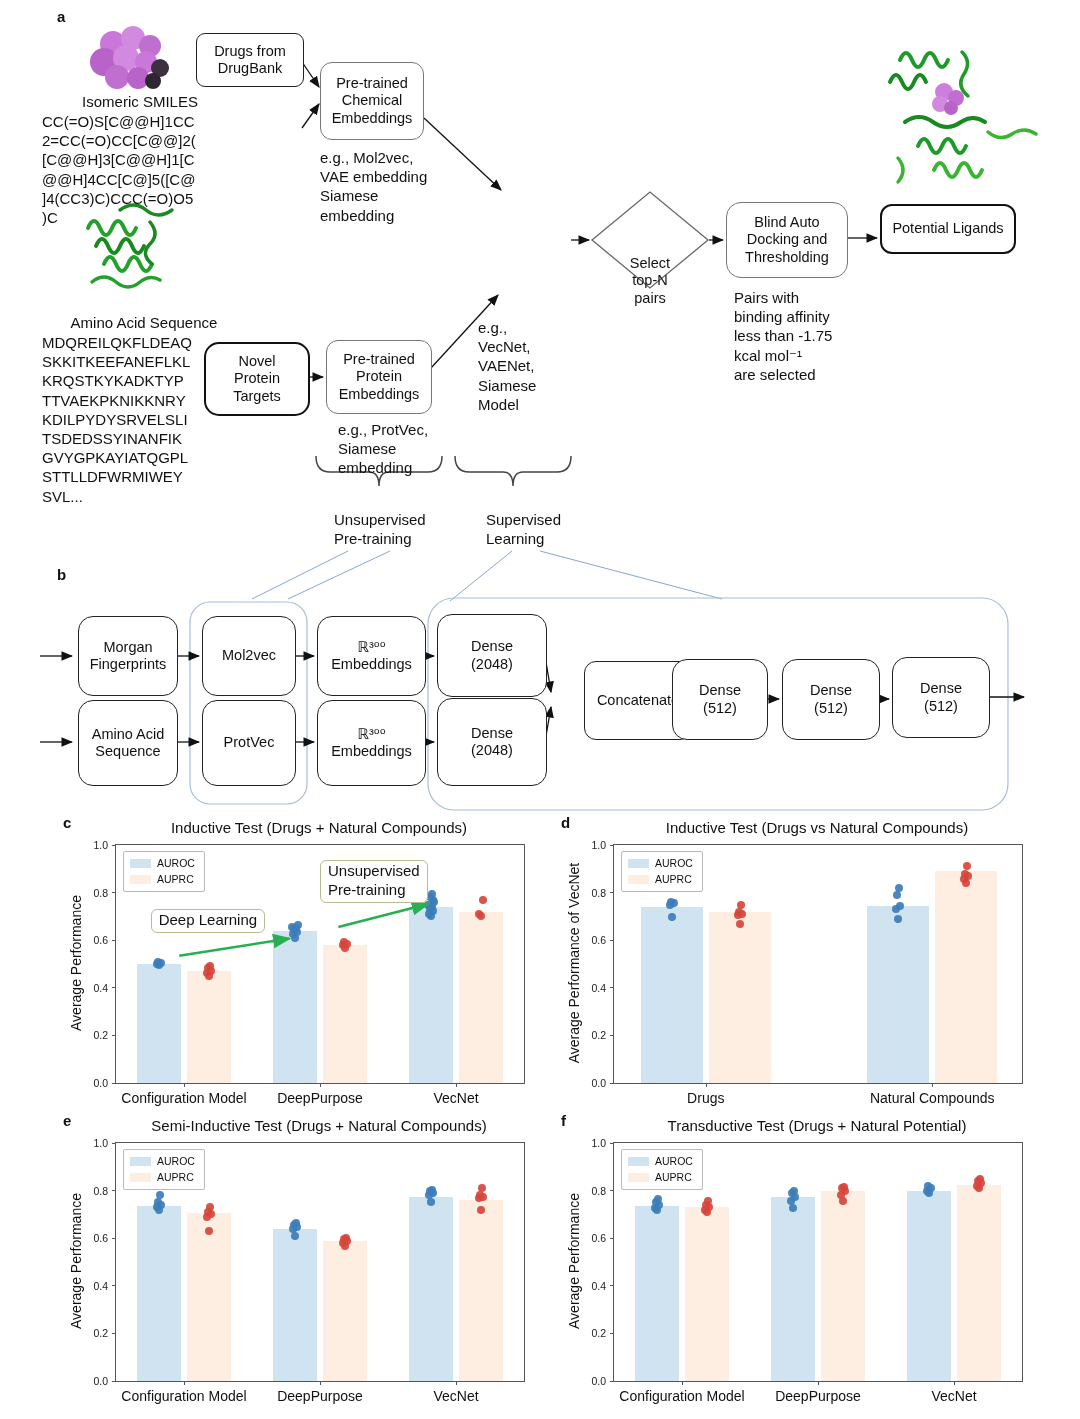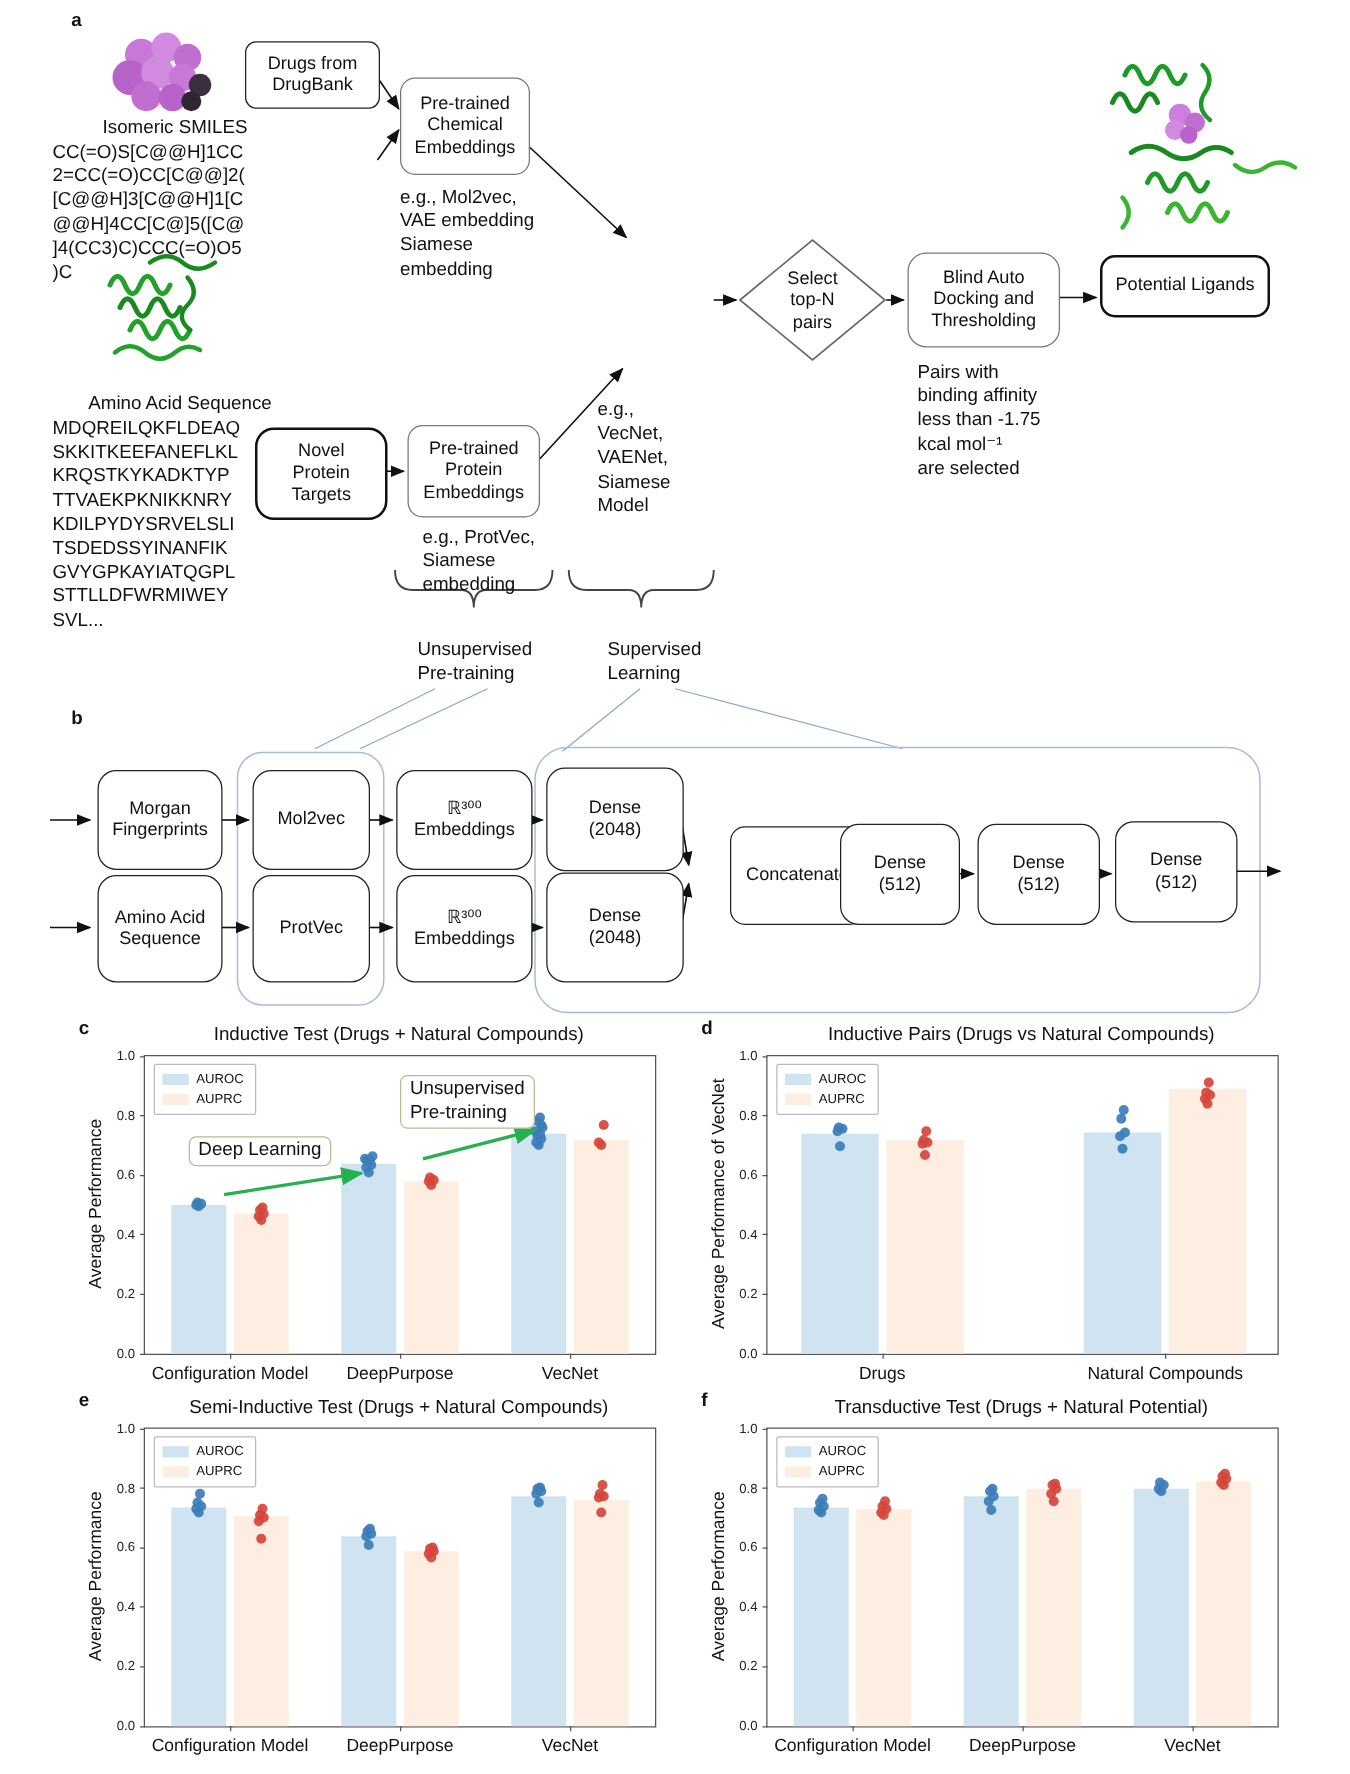--- a/index.html
+++ b/index.html
@@ -5,21 +5,21 @@
   html,body{margin:0;padding:0;background:#fff;}
   #canvas{position:relative;width:1080px;height:1419px;background:#fff;overflow:hidden;
           font-family:"Liberation Sans","DejaVu Sans",sans-serif;color:#111;}
   #art{position:absolute;left:0;top:0;z-index:1;}
   .panel-label{position:absolute;z-index:4;font-weight:700;font-size:15px;color:#111;}
   .fc-box{position:absolute;z-index:3;background:#fff;border:1.5px solid #222;border-radius:12px;
           display:flex;align-items:center;justify-content:center;text-align:center;
           font-size:14.5px;line-height:1.18;white-space:pre-line;}
   .fc-box.light{border:1.1px solid #777;}
   .fc-box.heavy{border:2px solid #111;}
-  .fc-plain{border:none;background:transparent;}
+  .fc-plain{border:none;background:transparent;margin-top:40px;}
   .note{position:absolute;z-index:3;font-size:15px;line-height:1.28;white-space:pre-line;color:#111;}
   .note.center{text-align:center;}
 
   
   .chart-panel{position:absolute;width:480px;height:300px;z-index:3;}
   .cp-label{position:absolute;left:3px;top:-4px;font-weight:700;font-size:15px;}
   .cp-title{position:absolute;left:55px;top:1px;width:408px;text-align:center;font-size:15px;color:#111;white-space:nowrap;}
   .cp-ylabel{position:absolute;left:16px;top:145px;transform:translate(-50%,-50%) rotate(-90deg);
              white-space:nowrap;font-size:14px;color:#111;}
   .plot{position:absolute;left:55px;top:26px;width:408px;height:238px;border:1px solid #555;overflow:visible;}
@@ -304,21 +304,21 @@
             </marker>
           </defs>
           <line x1="63.24" y1="110.66999999999999" x2="173.4" y2="93.534" stroke="#26b050" stroke-width="2.6" marker-end="url(#ga-c)"></line>
           <line x1="222.36" y1="82.11" x2="312.12" y2="59.024" stroke="#26b050" stroke-width="2.6" marker-end="url(#ga-c)"></line>
         </svg>
       </div>
   </div>
 
   <div class="chart-panel" style="left:558px;top:818px">
     <div class="cp-label">d</div>
-    <div class="cp-title">Inductive Pairs (Drugs vs Natural Compounds)</div>
+    <div class="cp-title">Inductive Test (Drugs vs Natural Compounds)</div>
     <div class="cp-ylabel">Average Performance of VecNet</div>
     <div class="plot">
         <div class="ytm" style="top: 237.5px;"></div>
         <div class="yt" style="top: 232px;">0.0</div>
         <div class="ytm" style="top: 189.9px;"></div>
         <div class="yt" style="top: 184.4px;">0.2</div>
         <div class="ytm" style="top: 142.3px;"></div>
         <div class="yt" style="top: 136.8px;">0.4</div>
         <div class="ytm" style="top: 94.7px;"></div>
         <div class="yt" style="top: 89.2px;">0.6</div>

